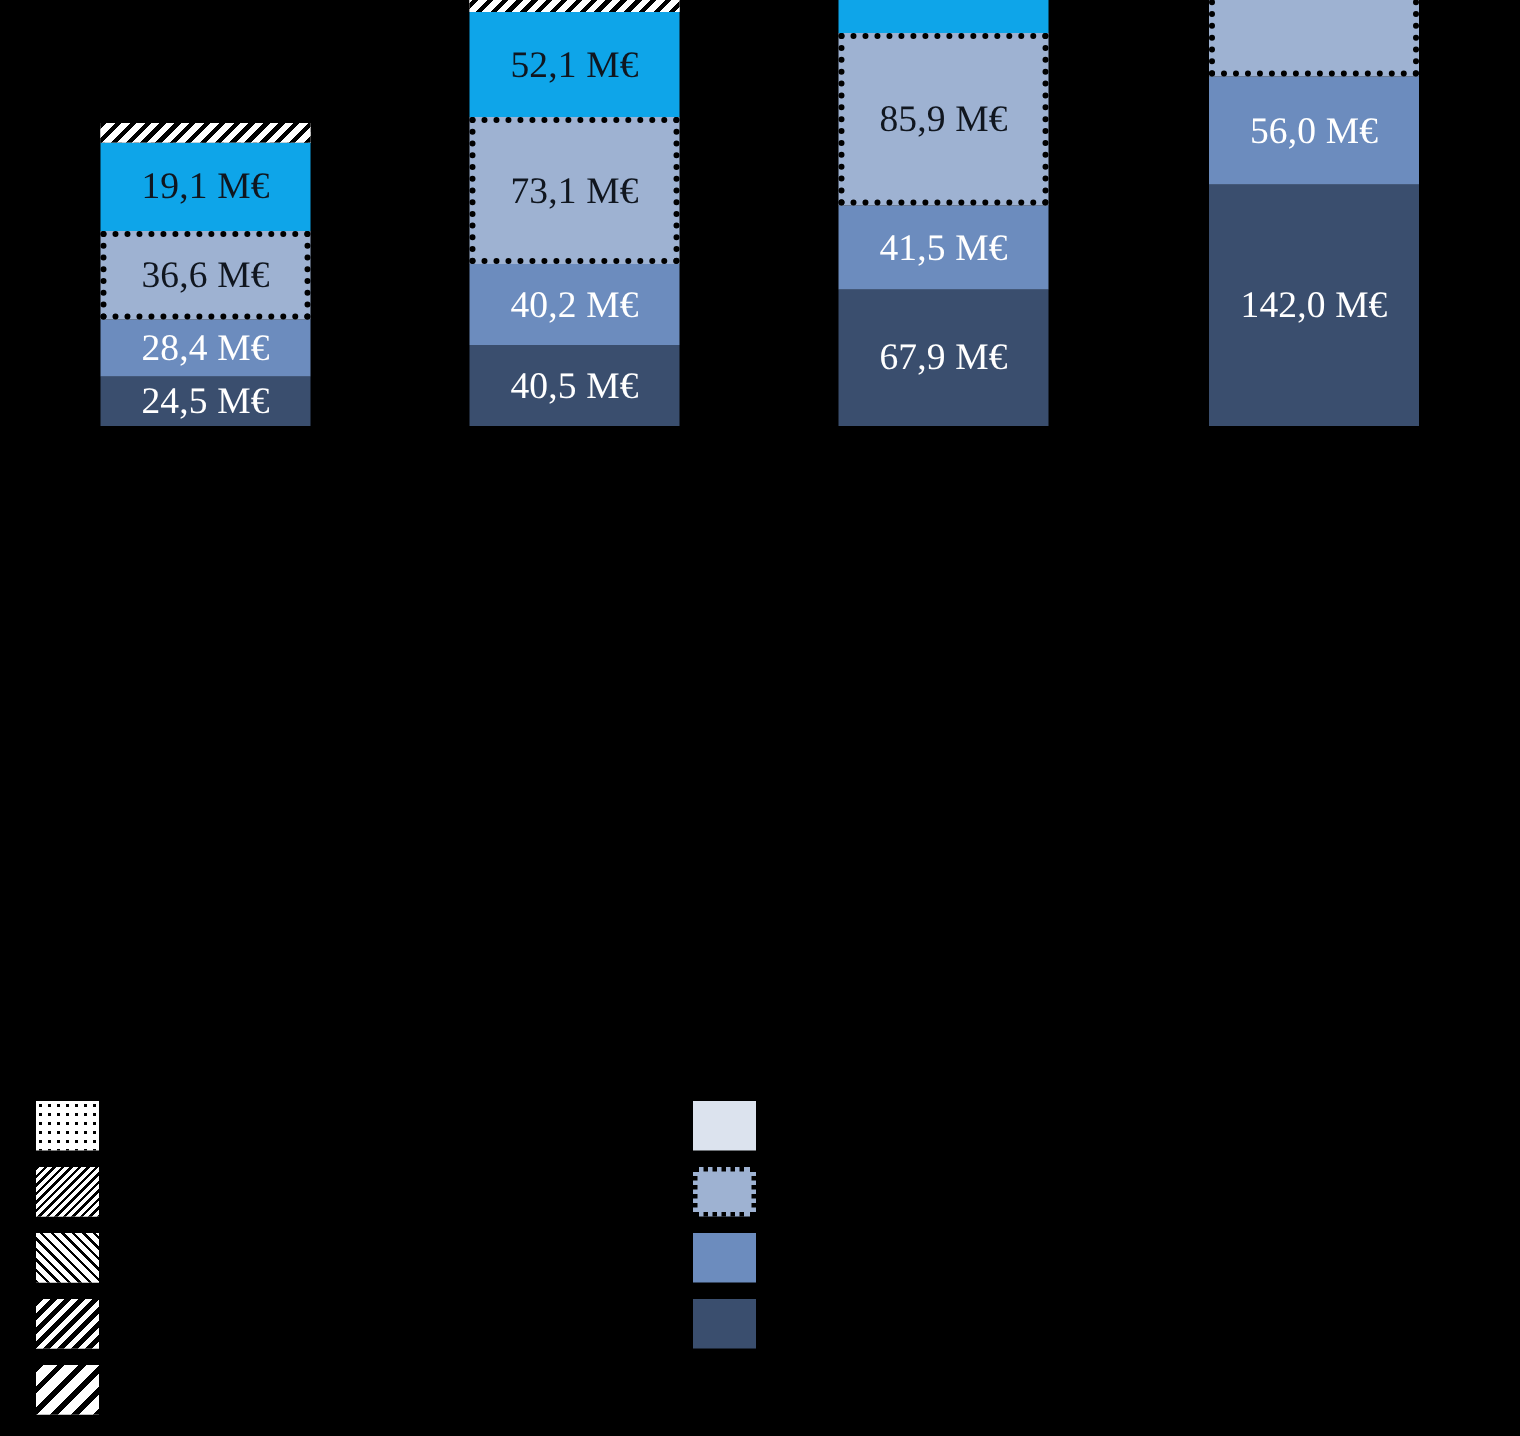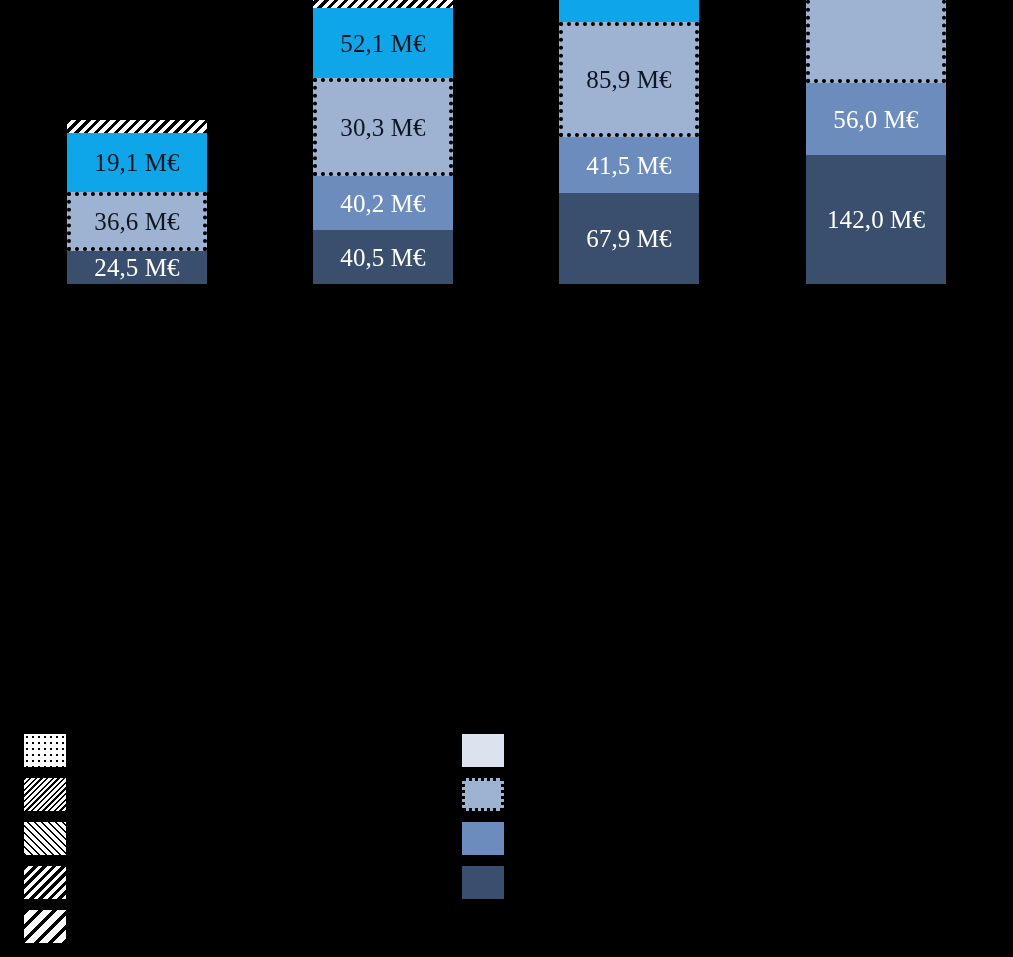--- a/index.html
+++ b/index.html
@@ -178,39 +178,42 @@
 <body>
 
 <div id="chart-root">
 
   <div id="plot-area">
 
   <div class="bar-column" style="left: 67px; width: 140px;">
         <div class="bar-segment seg-dark" style="height: 33px;">
           <span class="seg-label">24,5 M€</span>
         </div>
+        <div class="bar-segment seg-mid" style="height: 38px;">
+          <span class="seg-label">28,4 M€</span>
+        </div>
         <div class="bar-segment seg-medium" style="height: 59px;">
           <span class="seg-label">36,6 M€</span>
         </div>
         <div class="bar-segment seg-light" style="height: 59px;">
           <span class="seg-label">19,1 M€</span>
         </div>
         <div class="bar-segment seg-hatch" style="height: 13px;">
           <span class="seg-label is-empty"></span>
         </div>
       </div>
       <div class="bar-column" style="left: 313px; width: 140px;">
         <div class="bar-segment seg-dark" style="height: 54px;">
           <span class="seg-label">40,5 M€</span>
         </div>
         <div class="bar-segment seg-mid" style="height: 54px;">
           <span class="seg-label">40,2 M€</span>
         </div>
         <div class="bar-segment seg-medium" style="height: 98px;">
-          <span class="seg-label">30,3 M€</span>
+          <span class="seg-label">73,1 M€</span>
         </div>
         <div class="bar-segment seg-light" style="height: 70px;">
           <span class="seg-label">52,1 M€</span>
         </div>
         <div class="bar-segment seg-hatch" style="height: 16px;">
           <span class="seg-label is-empty"></span>
         </div>
       </div>
       <div class="bar-column" style="left: 559px; width: 140px;">
         <div class="bar-segment seg-dark" style="height: 91px;">
@@ -218,21 +221,21 @@
         </div>
         <div class="bar-segment seg-mid" style="height: 56px;">
           <span class="seg-label">41,5 M€</span>
         </div>
         <div class="bar-segment seg-medium" style="height: 115px; text-align: center;">
           <span class="seg-label">85,9 M€</span>
         </div>
         <div class="bar-segment seg-light" style="height: 73px;"></div>
       </div>
       <div class="bar-column" style="left: 806px; width: 140px;">
-        <div class="bar-segment seg-dark" style="height: 129px;">
+        <div class="bar-segment seg-dark" style="height: 161px;">
           <span class="seg-label">142,0 M€</span>
         </div>
         <div class="bar-segment seg-mid" style="height: 72px;">
           <span class="seg-label">56,0 M€</span>
         </div>
         <div class="bar-segment seg-medium" style="height: 170px;"></div>
       </div>
     </div>
 
   <div id="legend">

